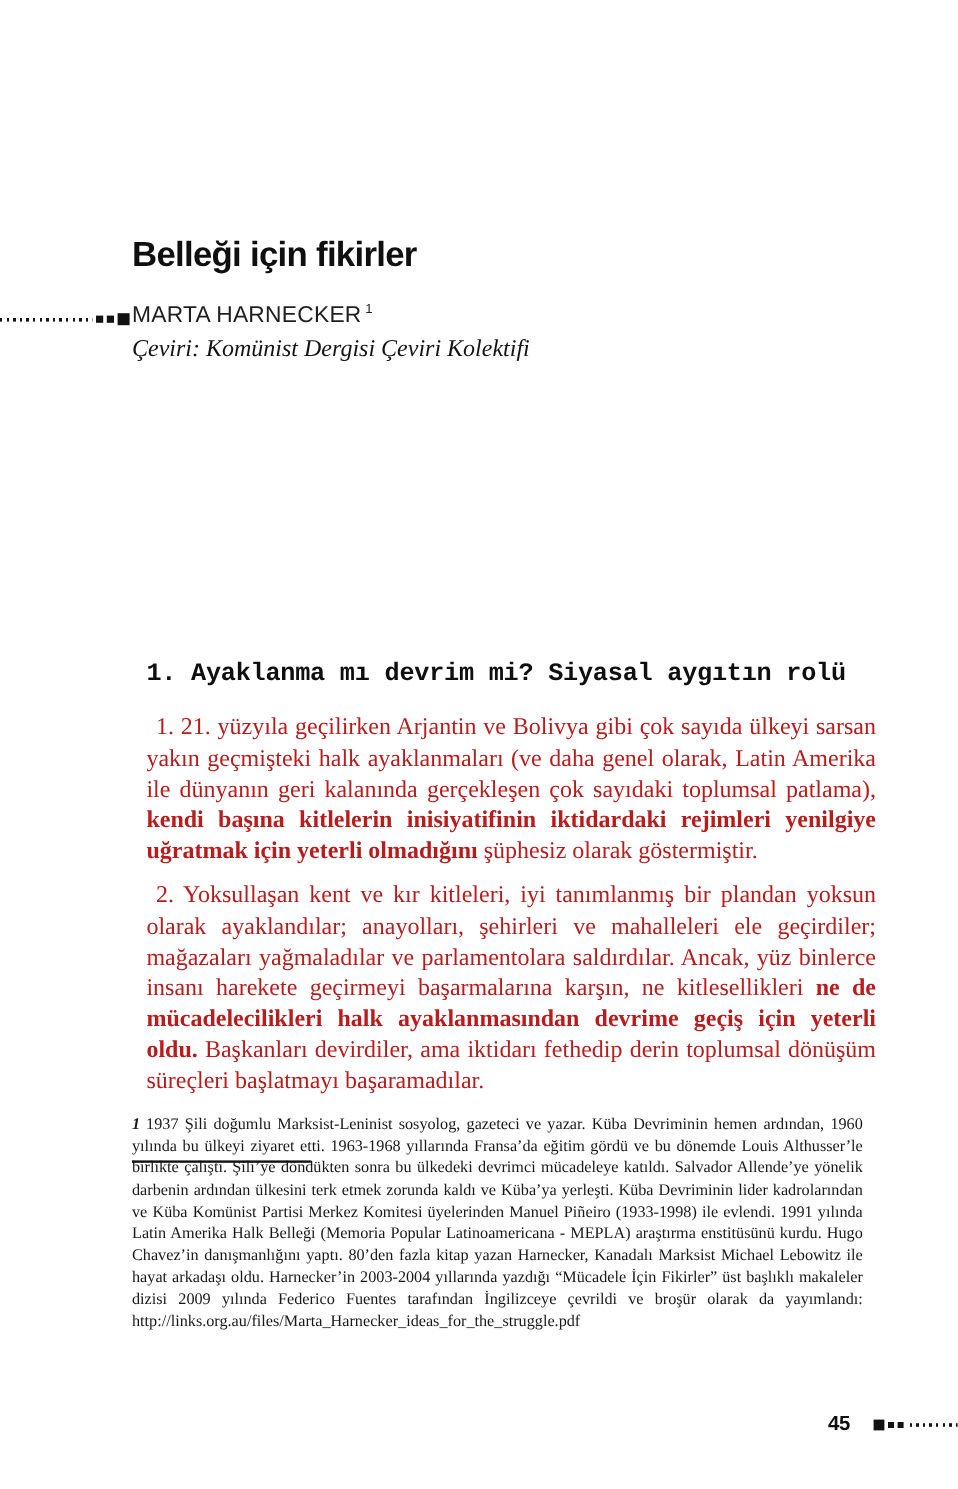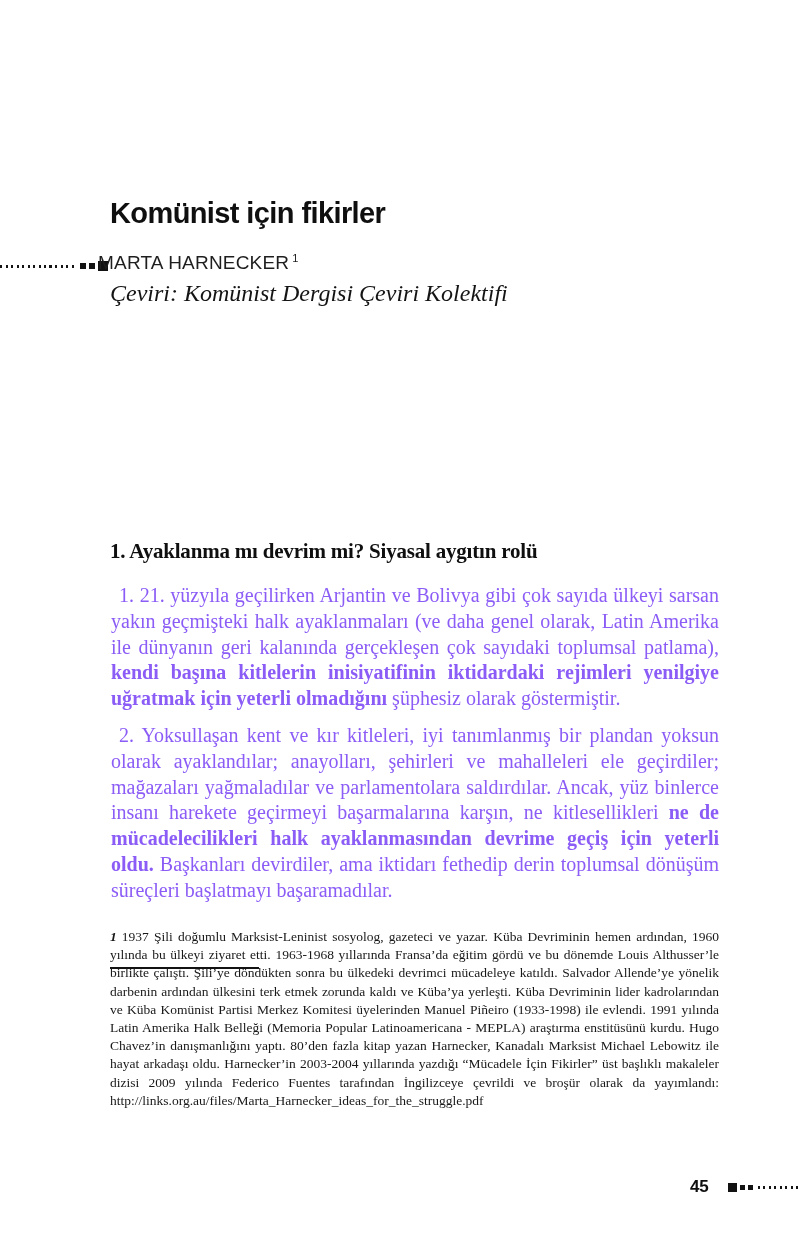--- a/index.html
+++ b/index.html
@@ -30,58 +30,58 @@
   }
   .dotline {
     height: 3px; flex: 1 1 auto;
     background-image: repeating-linear-gradient(to right, #141414 0 2px, transparent 2px 5.5px);
   }
   .sq { display: inline-block; background: #121212; flex: 0 0 auto; }
   .sq-m { width: 6px; height: 6px; margin-left: 3px; }
   .sq-l { width: 10px; height: 10px; margin-left: 3px; }
 
   .author {
-    left: 98px; top: 252px;
+    left: 110px; top: 252px;
     font-family: "Liberation Sans", sans-serif;
     font-size: 19px;
     letter-spacing: 0.2px;
     color: #1e1e1e;
   }
   .author sup {
     font-size: 11px;
     vertical-align: super;
     margin-left: 3px;
   }
 
   .credit {
     left: 110px; top: 280px;
     font-style: italic;
-    font-size: 24px;
+    font-size: 20px;
     color: #141414;
   }
 
   .heading {
     left: 110px; top: 539px;
-    font-family: Liberation Serif, serif;
+    font-family: Liberation Mono, monospace;
     font-weight: bold;
     font-size: 21px;
     letter-spacing: -0.2px;
     color: #0f0f0f;
-    margin: 0;
+    margin: 12px;
     text-align: center;
   }
 
   .bodypara {
     left: 110px; width: 608px;
     font-size: 20px;
     line-height: 25.8px;
     text-align: justify;
     text-indent: 8px;
-    color: #8b5cf6;
-    margin: 1px;
+    color: #b91c1c;
+    margin: 12px;
   }
   .para1 { top: 582px; }
   .para2 { top: 722px; }
   .b { font-weight: bold; }
 
   .fnrule {
     left: 110px; top: 967px;
     width: 149px; height: 2px;
     background: #121212;
   }
@@ -113,21 +113,21 @@
     margin-right: 20px;
     letter-spacing: -0.3px;
   }
   .page-footer .sq-l { margin-left: 0; margin-right: 3px; width: 9px; height: 9px; }
   .page-footer .sq-m { margin-left: 0; margin-right: 3px; width: 5px; height: 5px; }
   .page-footer .dotline { margin-left: 2px; }
 </style>
 </head>
 <body>
 
-<h1 class="abs title">Komünist için fikirler</h1>
+<h1 class="abs title">Belleği için fikirler</h1>
 
 <div class="ornament-left abs">
   <span class="dotline"></span>
   <span class="sq sq-m"></span>
   <span class="sq sq-m"></span>
   <span class="sq sq-l"></span>
 </div>
 
 <div class="abs author">
   <span>MARTA HARNECKER</span><sup>1</sup>

